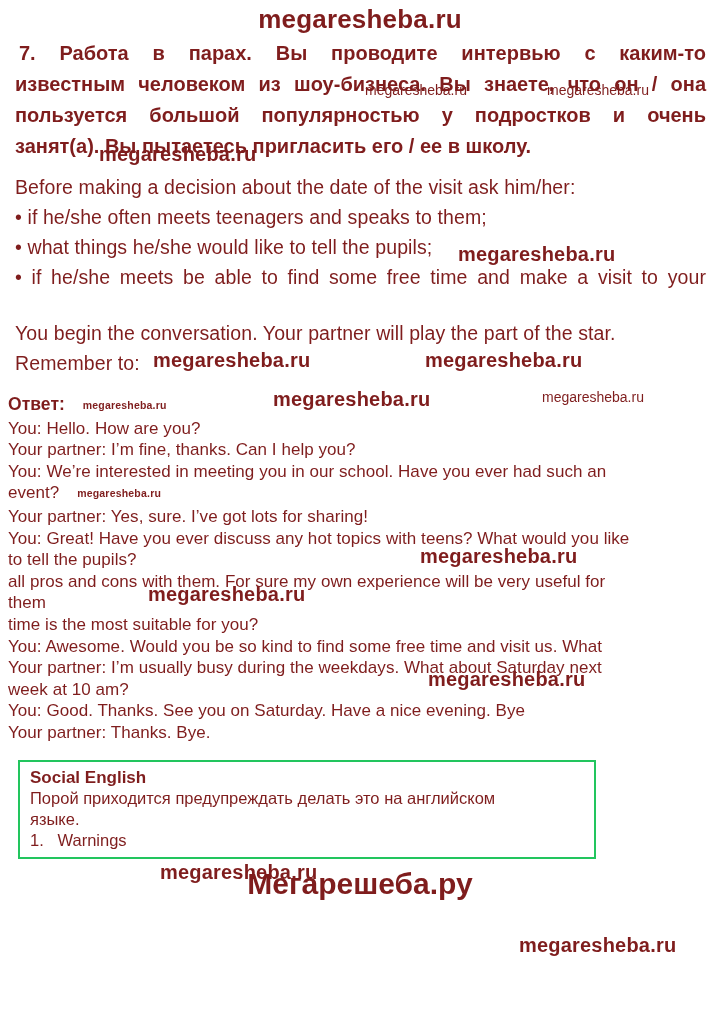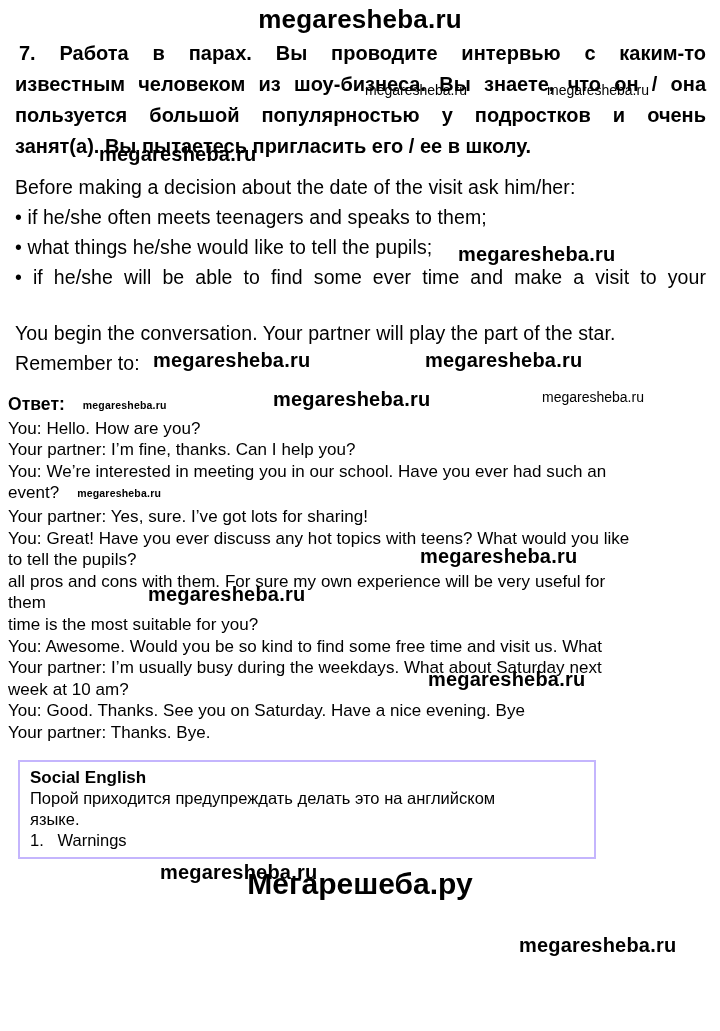--- a/index.html
+++ b/index.html
@@ -1,18 +1,18 @@
 <!DOCTYPE html>
 <html><head>
 <meta charset="utf-8">
 <style>
   html,body { margin:0; padding:0; background:#ffffff; }
   #page {
     position:relative; width:720px; height:1031px; overflow:hidden;
-    background:#ffffff; color:#000000;
+    background:#ffffff; color:#7f1d1d;
     font-family:"Liberation Sans", sans-serif;
   }
   .blk { margin-left:15px; margin-right:14px; }
 
   .top-wm { text-align:center; font-weight:bold; font-size:26px; line-height:30px; padding-top:4px; letter-spacing:0.2px; }
 
   .task { margin-top:4px; font-weight:bold; font-size:20px; line-height:31px; }
   .jline { text-align:justify; text-align-last:justify; }
   .task-first { padding-left:4px; }
 
@@ -42,21 +42,21 @@
   .wm-ans-center { left:265px; top:-5px; }
   .wm-ans-right { left:534px; top:-7px; }
   .wm-tell { left:412px; top:-3px; }
   .wm-them { left:140px; top:-8px; }
   .wm-week { left:420px; top:-10px; }
   .wm-above-box { left:160px; top:861px; }
   .wm-box-right { left:519px; top:934px; }
 
   .social-box {
     box-sizing:border-box; margin-left:18px; margin-top:16px; width:578px;
-    border:2px solid #c4b5fd; padding:5px 10px 6px; font-size:16.5px; line-height:21px;
+    border:2px solid #22c55e; padding:5px 10px 6px; font-size:16.5px; line-height:21px;
   }
   .social-title { font-weight:bold; font-size:17px; }
 
   .footer { margin-top:9px; text-align:center; font-weight:bold; font-size:30px; line-height:32px; }
 </style>
 </head>
 <body>
 
 <div id="page">
 
@@ -73,21 +73,21 @@
   <span class="abs wm-light wm-p2">megaresheba.ru</span>
   <span class="abs wm wm-20 wm-after-task">megaresheba.ru</span>
 
   <div class="brief blk">
     <div>Before making a decision about the date of the visit ask him/her:</div>
     <div>• if he/she often meets teenagers and speaks to them;</div>
     <div class="dline">
       <span>• what things he/she would like to tell the pupils;</span>
       <span class="abs wm wm-20 wm-b2">megaresheba.ru</span>
     </div>
-    <div class="jline">• if he/she will be able to find some ever time and make a visit to your</div>
+    <div class="jline">• if he/she meets be able to find some free time and make a visit to your</div>
   </div>
 
   <div class="begin blk">
     <div>You begin the conversation. Your partner will play the part of the star.</div>
     <div class="dline">
       <span>Remember to:</span>
       <span class="abs wm wm-20 wm-rem1">megaresheba.ru</span>
       <span class="abs wm wm-20 wm-rem2">megaresheba.ru</span>
     </div>
   </div>

